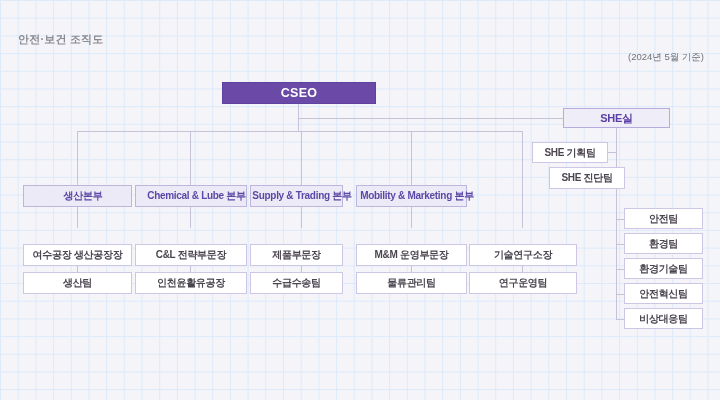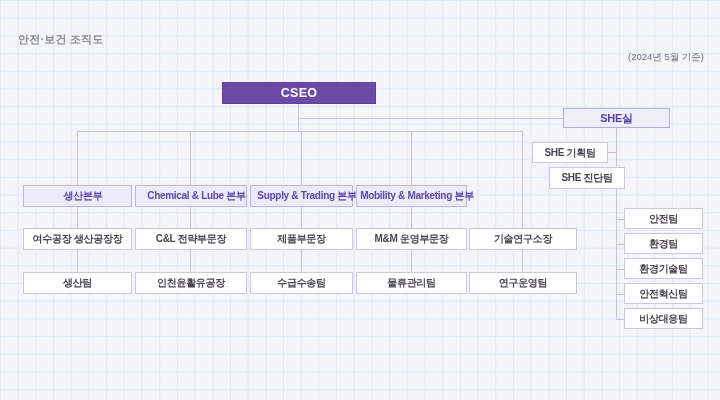--- a/index.html
+++ b/index.html
@@ -28,24 +28,24 @@
     position:absolute;box-sizing:border-box;
     display:flex;align-items:center;justify-content:center;
     border:1px solid #cdc6e4;background:#ffffff;color:#4b4550;
     font-size:10px;font-weight:700;white-space:nowrap;letter-spacing:-.3px;
   }
   .box.lav{background:#eceaf6;border-color:#beb5dd;color:#5b48a6;font-size:10px;}
   .box.root{background:#6a4aa6;border-color:#5e41a0;color:#ffffff;font-size:12.5px;letter-spacing:.3px;}
   .box.she{background:#efedf8;border-color:#b5abdc;color:#5b3fa4;font-size:11px;}
   
   .c1{left:23px;width:109px;}  .c2{left:135px;width:112px;}
-  .c3{left:250px;width:103px;} .c4{left:356px;width:111px;}
+  .c3{left:250px;width:93px;} .c4{left:356px;width:111px;}
   .c5{left:469px;width:108px;}
   .row-div{top:185px;height:22px;padding-left:11px;}
-  .row-mgr{top:228px;height:22px;}
+  .row-mgr{top:244px;height:22px;}
   .row-team{top:272px;height:22px;}
   .rcol{left:624px;width:79px;height:21px;}
 </style>
 </head>
 <body>
 
 <div class="canvas">
 
   <div class="title">안전·보건 조직도</div>
   <div class="asof">(2024년 5월 기준)</div>

